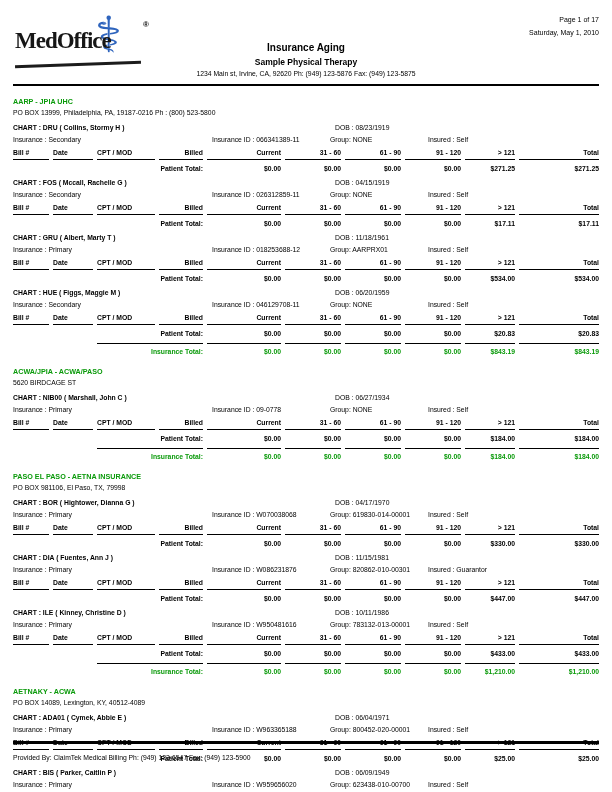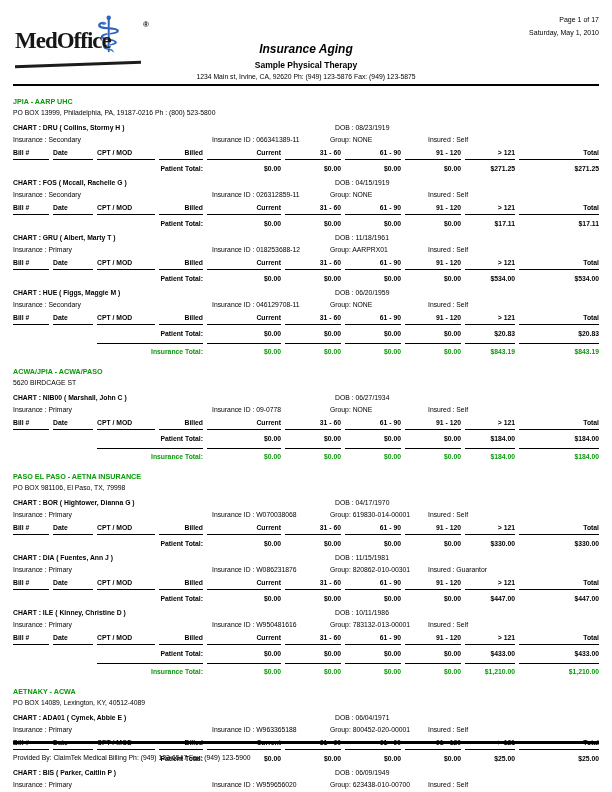--- a/index.html
+++ b/index.html
@@ -11,21 +11,21 @@
     color: #000;
     position: relative;
     overflow: hidden;
   }
   .content { padding: 8px 13px 0 13px; }
 
   
   .hdr { position: relative; height: 76px; }
   .page-info { position: absolute; top: 5px; right: 0; text-align: right; font-size: 7px; line-height: 1.9; }
   .title-wrap { position: absolute; left: 120px; right: 120px; top: 34px; text-align: center; }
-  .report-title { font-size: 12px; font-weight: bold; font-style: italic; }
+  .report-title { font-size: 10px; font-weight: bold; }
   .practice-name { font-size: 8.5px; font-weight: bold; margin-top: 4px; }
   .practice-address { font-size: 6.8px; margin-top: 3px; }
   .hdr-rule { border-top: 2.5px solid #000; }
 
   .logo { position: absolute; left: 2px; top: 10px; width: 134px; height: 52px; }
   .caduceus { position: absolute; left: 80px; top: -8px; font-size: 50px; line-height: 1; color: #2e64bd; z-index: 1; }
   .logo-text {
     position: absolute; left: 0; top: 10px; z-index: 2;
     font-family: "Liberation Serif", serif; font-weight: bold;
     font-size: 23px; letter-spacing: -1px; color: #161616;
@@ -82,21 +82,21 @@
     <div class="title-wrap">
       <div class="report-title">Insurance Aging</div>
       <div class="practice-name">Sample Physical Therapy</div>
       <div class="practice-address">1234 Main st, Irvine, CA, 92620 Ph: (949) 123-5876 Fax: (949) 123-5875</div>
     </div>
   </div>
   <div class="hdr-rule"></div>
 
   <div id="report-body">
   <section class="carrier">
-    <div class="carrier-name">JPIA - AARP UHC</div>
+    <div class="carrier-name">AARP - JPIA UHC</div>
     <div class="carrier-address">PO BOX 13999, Philadelphia, PA, 19187-0216 Ph : (800) 523-5800</div>
     <div>
   <div class="patient">
     <div class="chart-row">
       <div class="chart-label">CHART : DRU ( Collins, Stormy H )</div>
       <div>DOB : 08/23/1919</div>
     </div>
     <div class="info-row">
       <div>Insurance : Secondary</div>
       <div>Insurance ID : 066341389-11</div>

